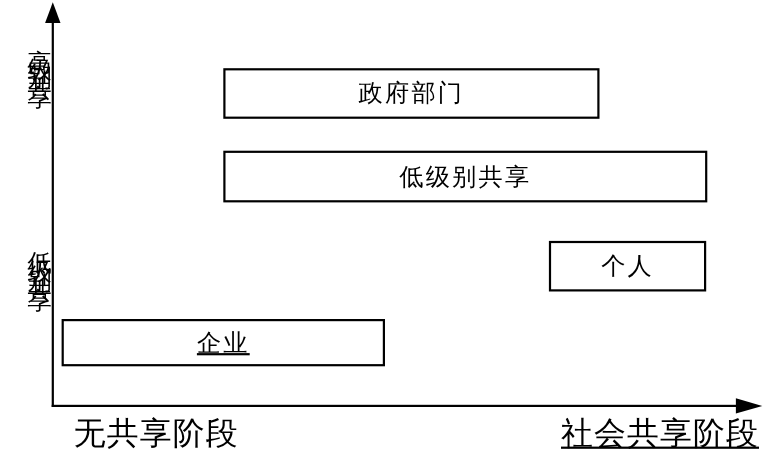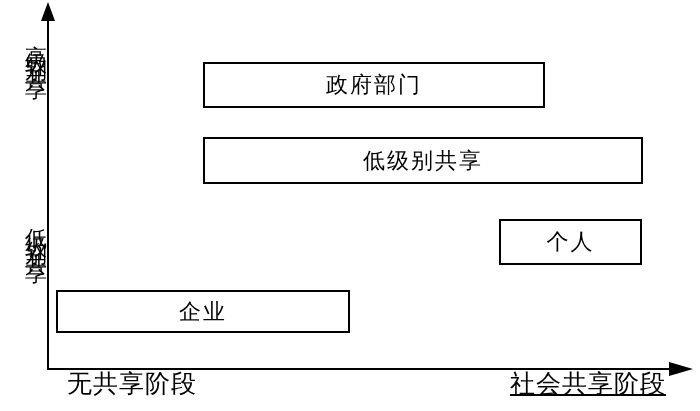--- a/index.html
+++ b/index.html
@@ -51,25 +51,25 @@
     position:absolute;
     box-sizing:border-box;
     border:2px solid var(--ink);
     background:var(--bg);
     display:flex;align-items:center;justify-content:center;
     font-size:22px;letter-spacing:2px;
   }
   .ebox.government{left:203px;top:62px;width:342px;height:46px;}
   .ebox.research{left:203px;top:137px;width:440px;height:47px;}
   .ebox.individual{left:499px;top:219px;width:143px;height:46px;}
-  .ebox.enterprise{left:56px;top:290px;width:294px;height:43px;}
+  .ebox.enterprise{left:56px;top:290px;width:294px;height:43px;text-decoration:underline;}
   
   .xlabel{
-    position:absolute;top:372px;
-    font-size:25px;line-height:24px;letter-spacing:1px;
+    position:absolute;top:383px;
+    font-size:29px;line-height:24px;letter-spacing:1px;
     white-space:nowrap;
   }
   .xlabel.s0{left:67px;}
   .xlabel.s1{left:208px;}
   .xlabel.s2{left:359px;}
   .xlabel.s3{left:510px;text-decoration:underline;}
 </style>
 </head>
 <body>
 

